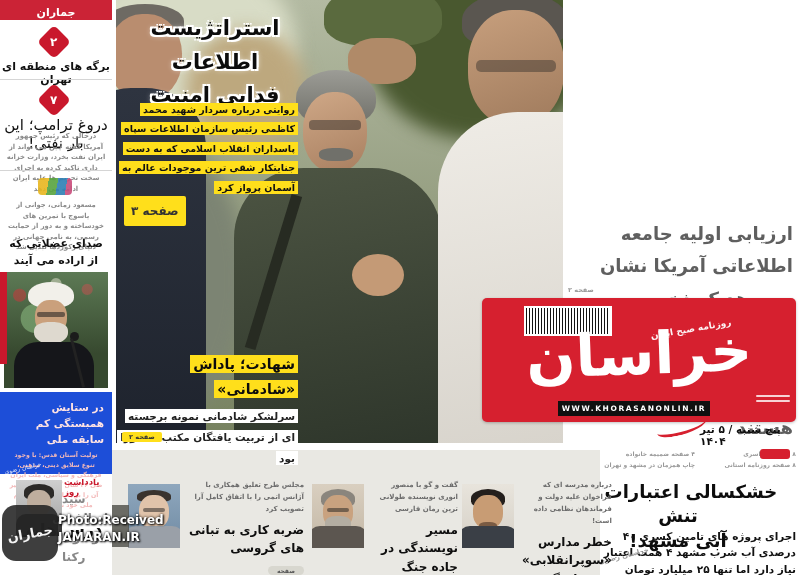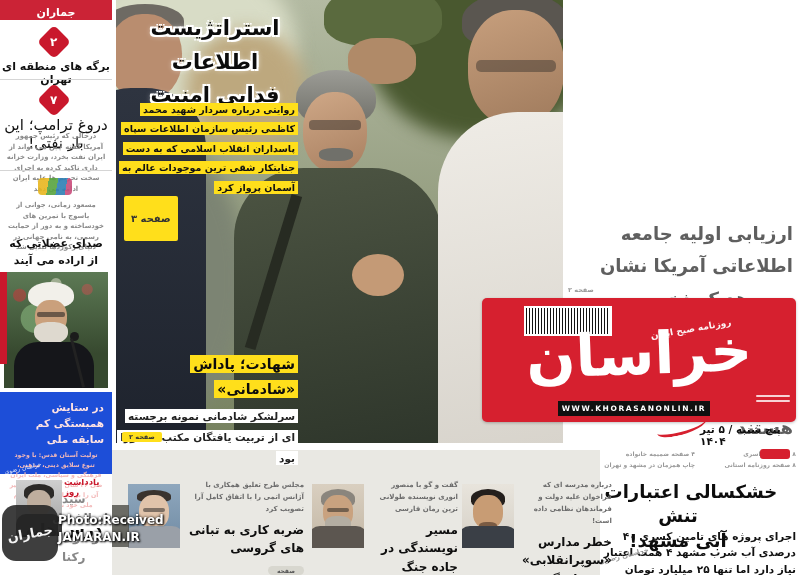--- a/index.html
+++ b/index.html
@@ -92,21 +92,21 @@
   .rman-glasses{position:absolute;left:360px;top:60px;width:80px;height:12px;background:rgba(35,35,35,.4);border-radius:5px;}
   .rman-shirt{position:absolute;left:322px;top:112px;width:190px;height:335px;background:linear-gradient(170deg,#efece6,#d7d3cb);border-radius:80px 30px 0 0;}
 
   
   .ph-headline{left:124px;top:12px;width:182px;z-index:10;text-align:center;color:#0c0c0c;font-weight:900;
     font-size:21px;line-height:1.6;
     text-shadow:-2px -2px 0 #fff,2px -2px 0 #fff,-2px 2px 0 #fff,2px 2px 0 #fff,0 0 6px #fff;}
   .ph-kicker{left:120px;top:100px;width:178px;z-index:10;text-align:right;font-size:9.5px;font-weight:900;line-height:2.05;color:#111;}
   .hl-y{background:#ffdf1b;padding:1px 3px;box-decoration-break:clone;-webkit-box-decoration-break:clone;}
   .hl-w{background:#ffffff;padding:1px 3px;box-decoration-break:clone;-webkit-box-decoration-break:clone;}
-  .ph-tag{left:124px;top:196px;z-index:10;background:#ffdf1b;color:#333;font-size:10px;font-weight:bold;padding:17px 7px;border-radius:2px;}
+  .ph-tag{left:124px;top:196px;z-index:10;background:#ffdf1b;color:#333;font-size:12px;font-weight:bold;padding:8px 7px;border-radius:2px;}
   .ph-bottom{left:118px;top:352px;width:180px;z-index:10;text-align:right;}
   .ph-bottom .bh{font-size:14px;font-weight:900;color:#0c0c0c;line-height:1.8;}
   .ph-bottom .bb{display:block;margin-top:4px;font-size:10.5px;font-weight:900;color:#222;line-height:2.0;}
   .ph-tag2{left:122px;top:432px;z-index:10;background:#ffdf1b;color:#333;font-size:6.5px;font-weight:bold;padding:1px 7px;border-radius:2px;}
 
   
   .lead-headline{left:566px;top:8px;width:228px;text-align:right;color:#0d0d0d;font-weight:900;
     font-size:46px;line-height:1.45;letter-spacing:-1px;}
   .lead-body{left:586px;top:218px;width:207px;text-align:right;color:#5f5f5f;font-size:18px;font-weight:bold;line-height:1.8;}
   .lead-tag{left:568px;top:286px;color:#9a9a9a;font-size:6.5px;font-weight:bold;}

